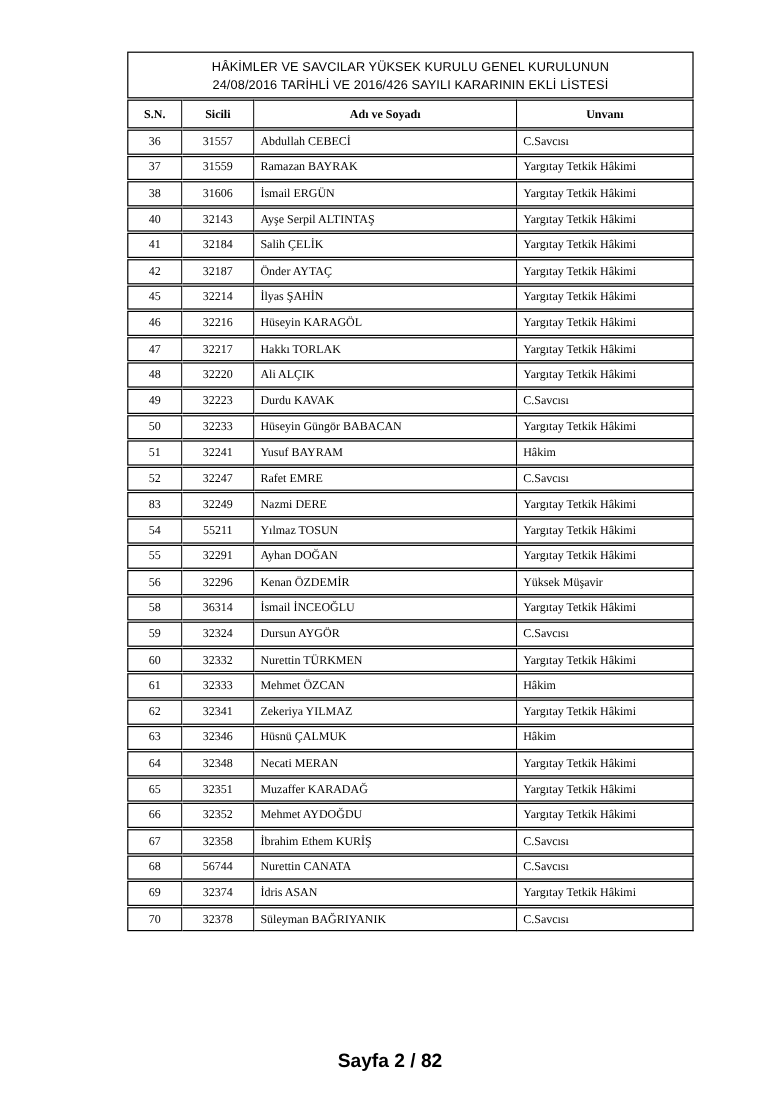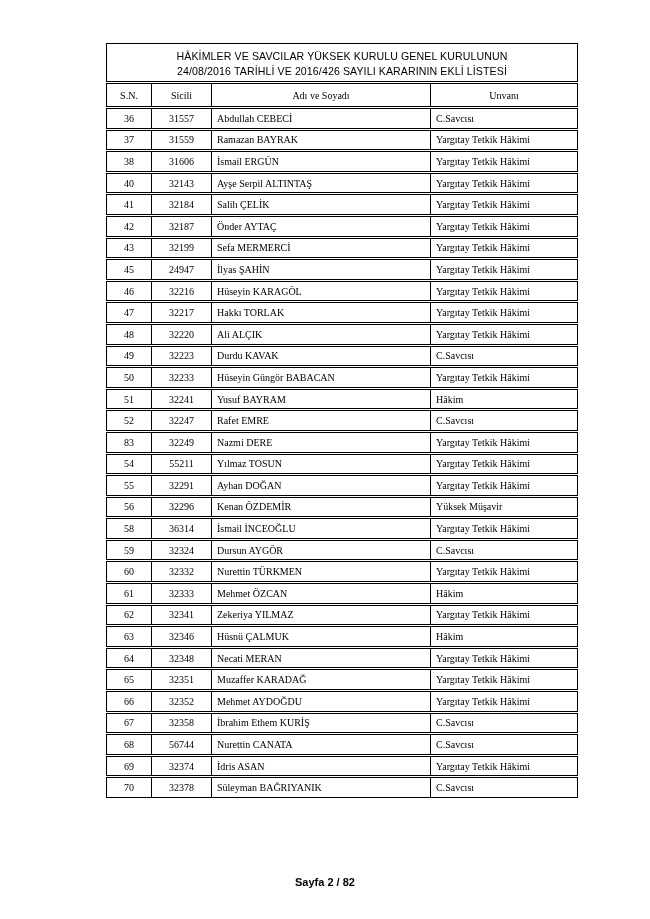--- a/index.html
+++ b/index.html
@@ -46,21 +46,21 @@
     font-family: "Liberation Sans", sans-serif;
     font-size: 10.6px;
     line-height: 15px;
     padding-top: 3px;
     letter-spacing: 0.1px;
   }
   th.col-head {
     height: 24px;
     font-family: "Liberation Serif", serif;
     font-size: 10px;
-    font-weight: normal;
+    font-weight: bold;
     padding: 0;
   }
   td.sn, td.sicil {
     height: 20.6px;
     font-size: 10px;
     text-align: center;
     padding: 0;
   }
   td.name, td.unvan {
     height: 20.6px;
@@ -68,21 +68,21 @@
     text-align: left;
     padding: 0 2px 0 5px;
   }
   .footer {
     position: absolute;
     left: 0;
     top: 876px;
     width: 650px;
     text-align: center;
     font-family: "Liberation Sans", sans-serif;
-    font-size: 11px;
+    font-size: 16px;
     font-weight: bold;
     color: #000000;
   }
 </style>
 </head>
 <body>
 
 <div class="page">
 
   <table class="decision-table">
@@ -136,28 +136,22 @@
           <td class="name">Salih ÇELİK</td>
           <td class="unvan">Yargıtay Tetkik Hâkimi</td>
         </tr>
         <tr>
           <td class="sn">42</td>
           <td class="sicil">32187</td>
           <td class="name">Önder AYTAÇ</td>
           <td class="unvan">Yargıtay Tetkik Hâkimi</td>
         </tr>
         <tr>
-          <td class="sn">43</td>
-          <td class="sicil">32199</td>
-          <td class="name">Sefa MERMERCİ</td>
-          <td class="unvan">Yargıtay Tetkik Hâkimi</td>
-        </tr>
-        <tr>
           <td class="sn">45</td>
-          <td class="sicil">24947</td>
+          <td class="sicil">32214</td>
           <td class="name">İlyas ŞAHİN</td>
           <td class="unvan">Yargıtay Tetkik Hâkimi</td>
         </tr>
         <tr>
           <td class="sn">46</td>
           <td class="sicil">32216</td>
           <td class="name">Hüseyin KARAGÖL</td>
           <td class="unvan">Yargıtay Tetkik Hâkimi</td>
         </tr>
         <tr>

